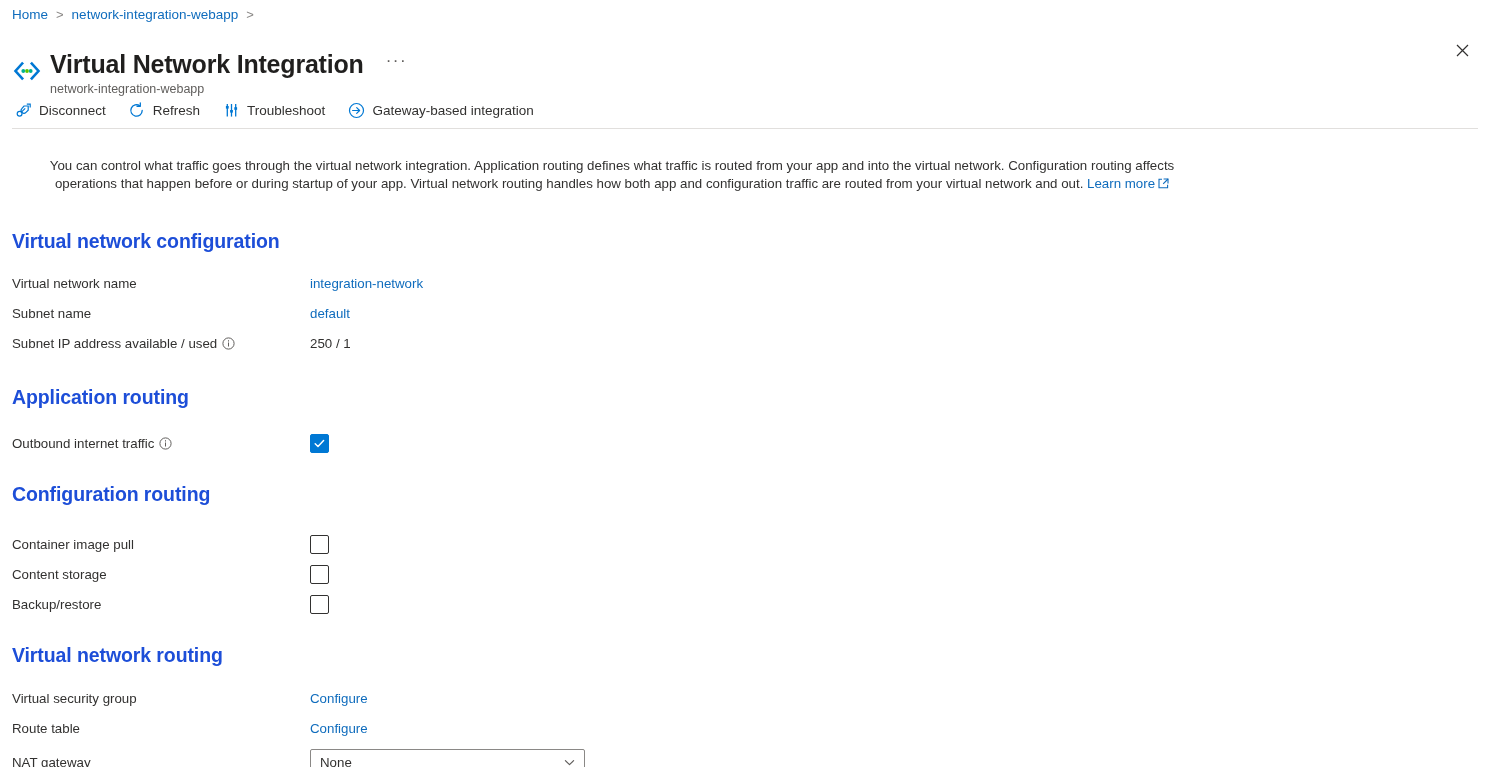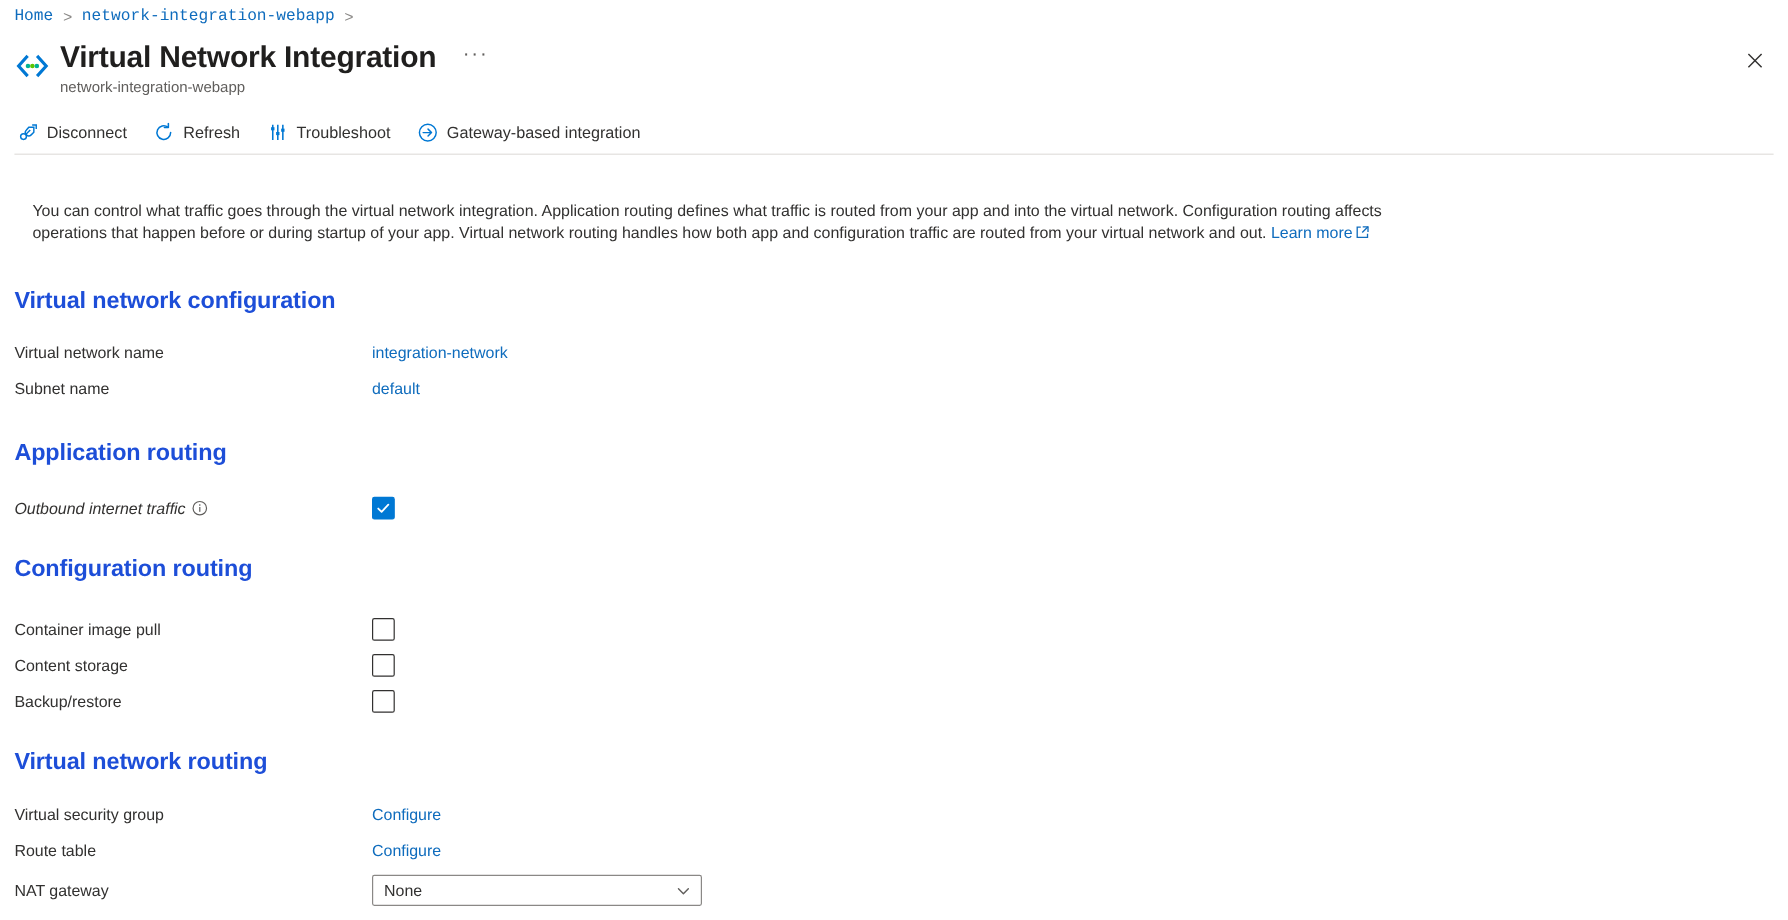--- a/index.html
+++ b/index.html
@@ -19,38 +19,37 @@
 
   
   .breadcrumb {
     position: absolute;
     top: 6px;
     left: 12px;
     display: flex;
     font-size: 13.5px;
     line-height: 18px;
     height: 18px;
-    font-family: Liberation Mono, monospace;
   }
   .bc-link {
     color: #0f6cbd;
     cursor: pointer;
     white-space: nowrap;
   }
   .bc-sep {
     color: #8a8886;
     margin: 0 8px;
     font-size: 13px;
     user-select: none;
   }
 
   
   .title-row {
     position: absolute;
-    top: 32px;
+    top: 48px;
     left: 12px;
     display: flex;
     align-items: flex-start;
   }
   .title-icon {
     width: 30px;
     height: 30px;
     margin-top: 8px;
     margin-right: 8px;
     flex: 0 0 auto;
@@ -321,21 +320,21 @@
     </span>
     <span>Gateway-based integration</span>
   </div>
 
 </div>
 
 <div class="divider"></div>
 
 <div class="content">
 
-  <p class="intro" style="margin:15px;">
+  <p class="intro" style="margin:5px;text-align:center;">
     <span>You can control what traffic goes through the virtual network integration. Application routing defines what traffic is routed from your app and into the virtual network. Configuration routing affects operations that happen before or during startup of your app. Virtual network routing handles how both app and configuration traffic are routed from your virtual network and out.</span>
     <a class="link">Learn more</a><span class="ext-icon"><svg width="11" height="11" viewBox="0 0 11 11" aria-hidden="true">
           <path d="M4.0 1.2 L1.0 1.2 L1.0 9.8 L9.6 9.8 L9.6 6.8" fill="none" stroke="#0f6cbd" stroke-width="1.1"></path>
           <path d="M5.6 1.0 L10.0 1.0 L10.0 5.4" fill="none" stroke="#0f6cbd" stroke-width="1.1"></path>
           <path d="M10.0 1.0 L5.2 5.8" fill="none" stroke="#0f6cbd" stroke-width="1.1"></path>
         </svg></span>
   </p>
 
   <h2 class="section" style="margin-top:35px;">Virtual network configuration</h2>
 
@@ -345,25 +344,38 @@
       <span class="row-value">
           <a class="link">integration-network</a>
         </span>
     </div>
     <div class="row">
       <span class="row-label">Subnet name</span>
       <span class="row-value">
           <a class="link">default</a>
         </span>
     </div>
+    <div class="row">
+      <span class="row-label">
+        <span>Subnet IP address available / used</span>
+        <span class="info-icon">
+          <svg width="13" height="13" viewBox="0 0 13 13" aria-hidden="true">
+            <circle cx="6.5" cy="6.5" r="5.6" fill="none" stroke="#605e5c" stroke-width="1"></circle>
+            <rect x="6.0" y="5.5" width="1" height="4.0" fill="#605e5c"></rect>
+            <rect x="6.0" y="3.2" width="1" height="1.3" fill="#605e5c"></rect>
+          </svg>
+        </span>
+      </span>
+      <span class="row-value">250 / 1</span>
+    </div>
   </div>
 
   <h2 class="section" style="margin-top:26px;">Application routing</h2>
 
-  <div class="rows" style="margin-top:20px;font-style:italic;">
+  <div class="rows" style="margin-top:20px;">
     <div class="row" style="min-height:26px;">
       <span class="row-label">
         <span>Outbound internet traffic</span>
         <span class="info-icon">
           <svg width="13" height="13" viewBox="0 0 13 13" aria-hidden="true">
             <circle cx="6.5" cy="6.5" r="5.6" fill="none" stroke="#605e5c" stroke-width="1"></circle>
             <rect x="6.0" y="5.5" width="1" height="4.0" fill="#605e5c"></rect>
             <rect x="6.0" y="3.2" width="1" height="1.3" fill="#605e5c"></rect>
           </svg>
         </span>

